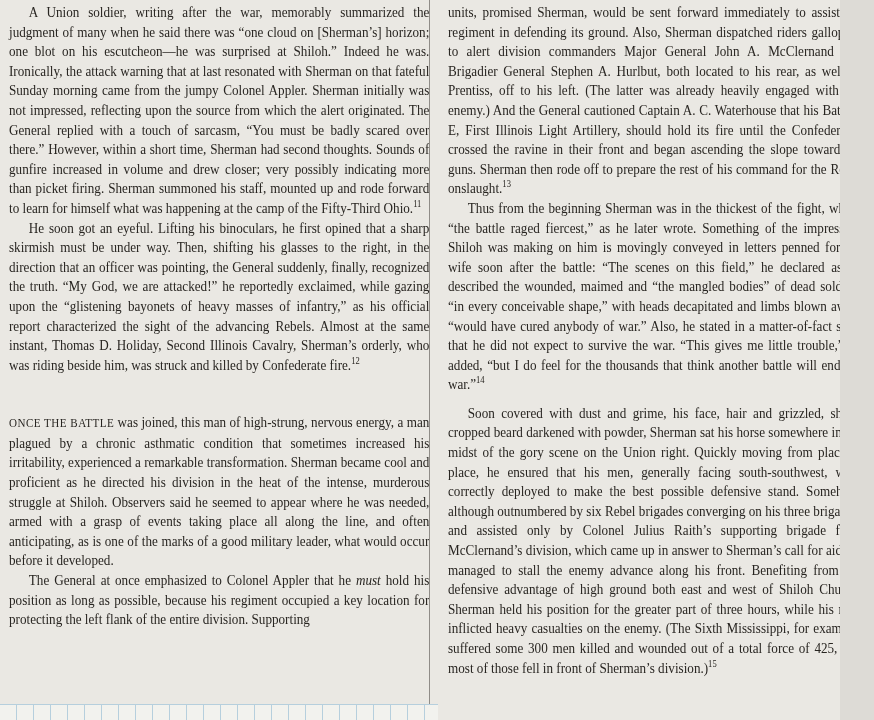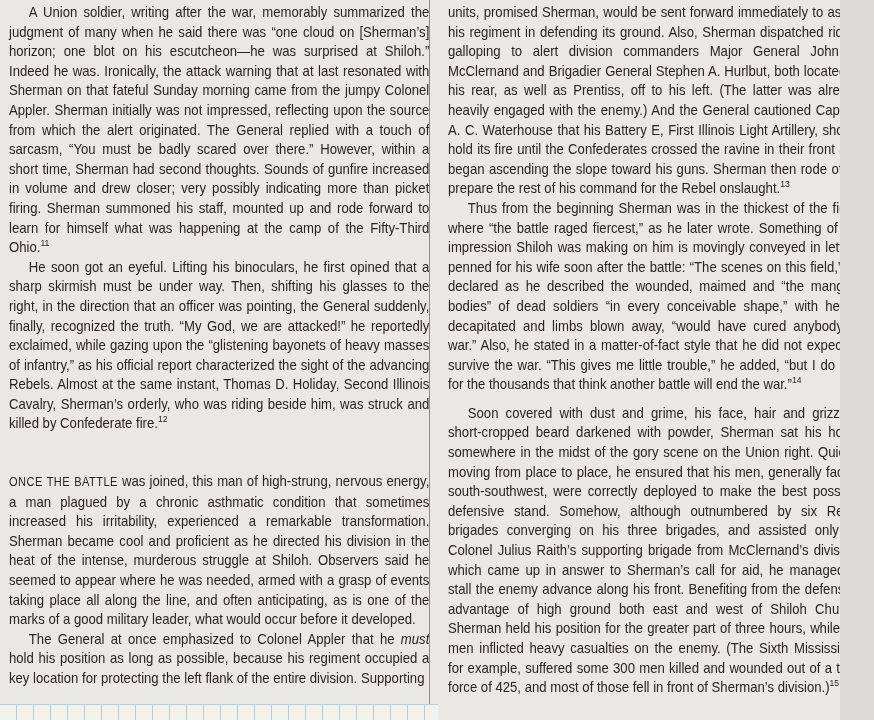--- a/index.html
+++ b/index.html
@@ -11,21 +11,21 @@
     --grid-line: #aecbdc;
   }
   html, body { margin: 0; padding: 0; }
   body { background: #dddbd6; }
   .page {
     position: relative;
     width: 840px;
     height: 720px;
     background: var(--paper);
     overflow: hidden;
-    font-family: Liberation Sans, sans-serif;
+    font-family: Liberation Serif, serif;
   }
   .col {
     position: absolute;
     transform: scaleX(0.9);
     transform-origin: 0 0;
     text-align: justify;
     font-size: 14.6px;
     line-height: 19.6px;
     color: var(--ink);
   }

